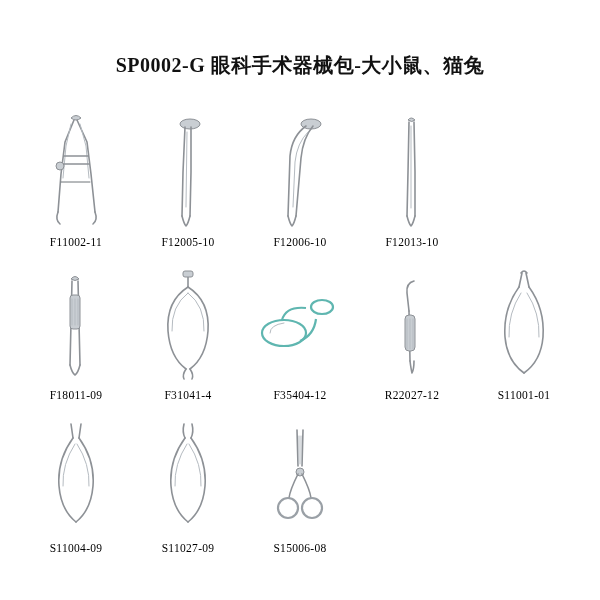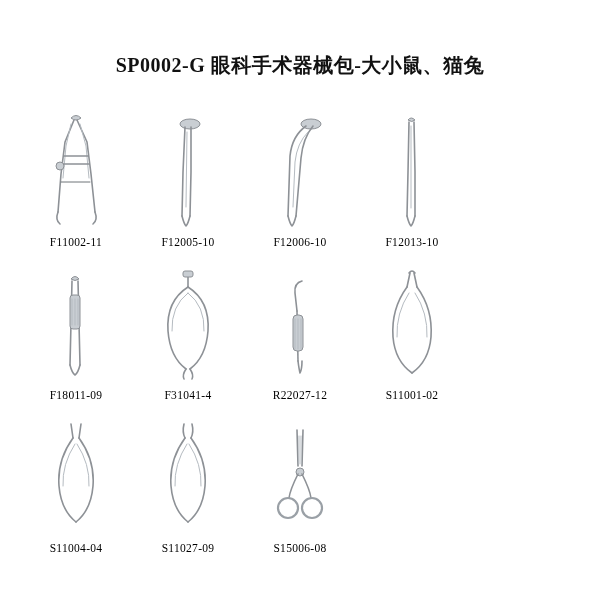--- a/index.html
+++ b/index.html
@@ -203,20 +203,32 @@
             <path class="inst-light" d="M31 28 q-17 13 -16 38"></path>
             <path class="inst-light" d="M31 28 q17 13 16 38"></path>
             <path class="inst" d="M29 104 q-4 6 -2 10"></path>
             <path class="inst" d="M33 104 q4 6 2 10"></path>
             <rect class="inst-fill" x="26" y="6" width="10" height="6" rx="2"></rect>
           </svg>
         </div>
         <div class="caption">F31041-4</div>
       </div>
 
+      <div class="cell">
+        <div class="thumb">
+          <svg width="96" height="120" viewBox="0 0 96 120">
+            <ellipse class="teal" cx="32" cy="68" rx="22" ry="13"></ellipse>
+            <ellipse class="teal" cx="70" cy="42" rx="11" ry="7"></ellipse>
+            <path class="teal" d="M30 55 q4 -14 24 -12"></path>
+            <path class="teal" d="M48 76 q14 -6 16 -22"></path>
+            <path class="inst-light" d="M32 58 q-14 2 -14 10"></path>
+          </svg>
+        </div>
+        <div class="caption">F35404-12</div>
+      </div>
 
       <div class="cell">
         <div class="thumb">
           <svg width="44" height="120" viewBox="0 0 44 120">
             <path class="inst" d="M24 16 q-8 2 -7 12 L19 46"></path>
             <path class="inst" d="M19 46 L20 96"></path>
             <rect class="inst-fill" x="15" y="50" width="10" height="36" rx="4"></rect>
             <path class="inst-light" d="M17 54 L17 84 M20 54 L20 84 M23 54 L23 84"></path>
             <path class="inst" d="M20 96 q1 8 2 12 q2 -4 2 -12"></path>
           </svg>
@@ -229,38 +241,38 @@
           <svg width="54" height="120" viewBox="0 0 54 120">
             <path class="inst" d="M25 8 L22 22"></path>
             <path class="inst" d="M29 8 L32 22"></path>
             <path class="inst" d="M22 22 q-16 22 -14 50 q2 24 19 36"></path>
             <path class="inst" d="M32 22 q16 22 14 50 q-2 24 -19 36"></path>
             <path class="inst-light" d="M24 28 q-13 20 -12 44"></path>
             <path class="inst-light" d="M30 28 q13 20 12 44"></path>
             <path class="inst" d="M24 8 q3 -4 6 0"></path>
           </svg>
         </div>
-        <div class="caption">S11001-02</div>
+        <div class="caption">S11001-01</div>
       </div>
     </div>
 
     <div class="row">
 
       <div class="cell">
         <div class="thumb">
           <svg width="54" height="120" viewBox="0 0 54 120">
             <path class="inst" d="M22 6 L24 20"></path>
             <path class="inst" d="M32 6 L30 20"></path>
             <path class="inst" d="M24 20 q-16 22 -14 48 q2 24 17 36"></path>
             <path class="inst" d="M30 20 q16 22 14 48 q-2 24 -17 36"></path>
             <path class="inst-light" d="M26 26 q-13 20 -12 42"></path>
             <path class="inst-light" d="M28 26 q13 20 12 42"></path>
           </svg>
         </div>
-        <div class="caption">S11004-04</div>
+        <div class="caption">S11004-09</div>
       </div>
 
       <div class="cell">
         <div class="thumb">
           <svg width="54" height="120" viewBox="0 0 54 120">
             <path class="inst" d="M23 6 q-2 8 1 14"></path>
             <path class="inst" d="M31 6 q2 8 -1 14"></path>
             <path class="inst" d="M24 20 q-16 22 -14 48 q2 24 17 36"></path>
             <path class="inst" d="M30 20 q16 22 14 48 q-2 24 -17 36"></path>
             <path class="inst-light" d="M26 26 q-13 20 -12 42"></path>

